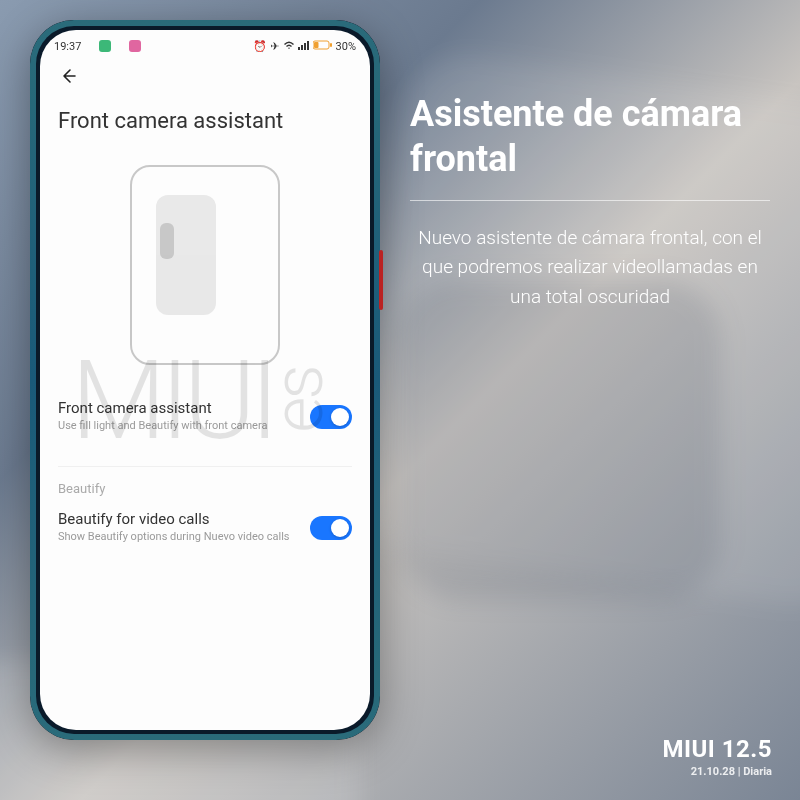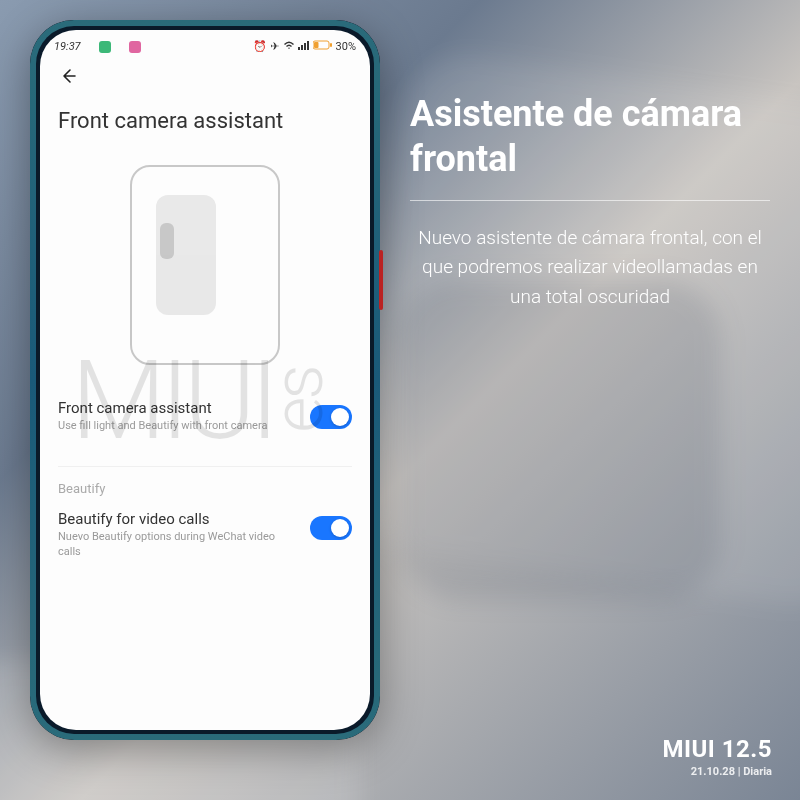--- a/index.html
+++ b/index.html
@@ -52,21 +52,21 @@
   
   .status {
     height:28px;
     display:flex;
     align-items:center;
     justify-content:space-between;
     padding: 4px 14px 0;
     font-size:11px;
     color:#333;
   }
-  .status .left { display:flex; align-items:flex-end; gap:18px;font-style:italic;}
+  .status .left { display:flex; align-items:flex-start; gap:18px;}
   .status .right { display:flex; align-items:center; gap:3px;}
   .dot { width:12px; height:12px; border-radius:3px; display:inline-block;}
   .dot.green { background:#3cb878;}
   .dot.pink { background:#e066a0;}
 
   
   .hdr { padding: 6px 16px 8px; }
   .back-btn {
     width:24px; height:24px; display:flex; align-items:center; justify-content:center;
     cursor:pointer; color:#222; font-size:18px;
@@ -218,21 +218,21 @@
           <div class="t2">Use fill light and Beautify with front camera</div>
         </div>
         <div class="toggle"></div>
       </div>
 
       <div class="section-label">Beautify</div>
 
       <div class="row">
         <div class="txt">
           <div class="t1">Beautify for video calls</div>
-          <div class="t2">Nuevo Beautify options during WeChat video calls</div>
+          <div class="t2">Show Beautify options during Nuevo video calls</div>
         </div>
         <div class="toggle"></div>
       </div>
     </div>
 
     <div class="wm">
       <span>MIUI</span>
         <span class="rot">es</span>
     </div>
 

